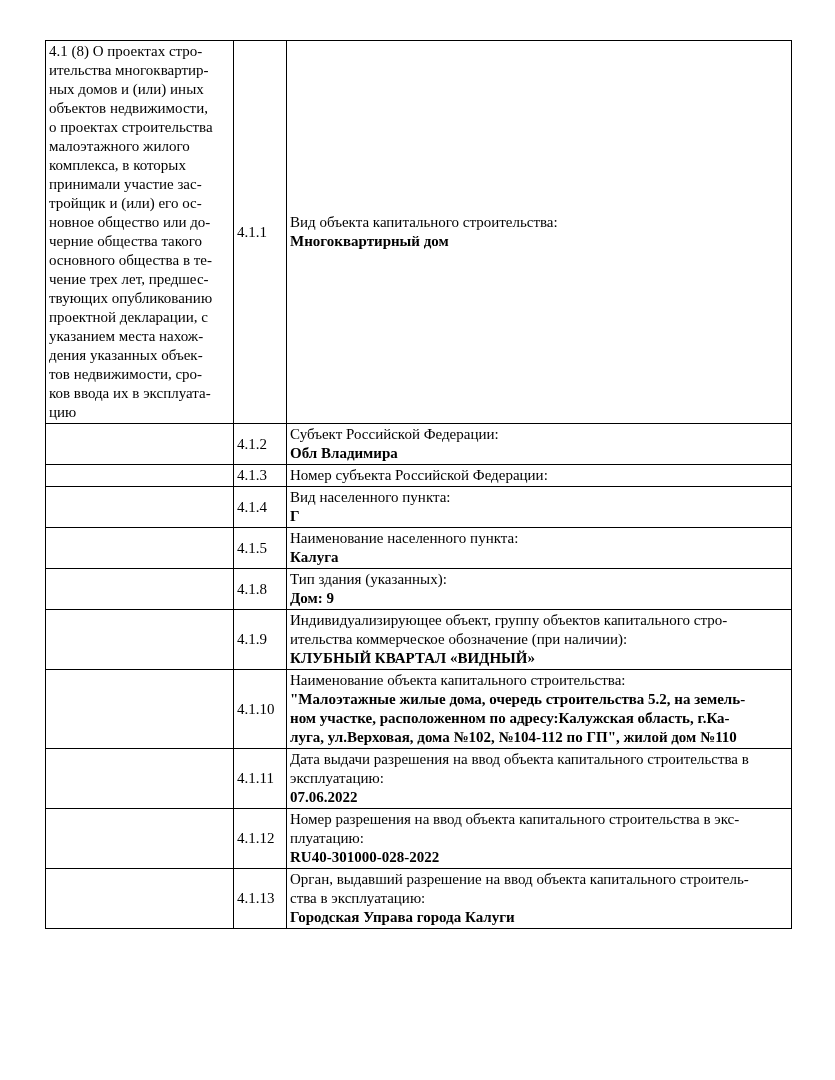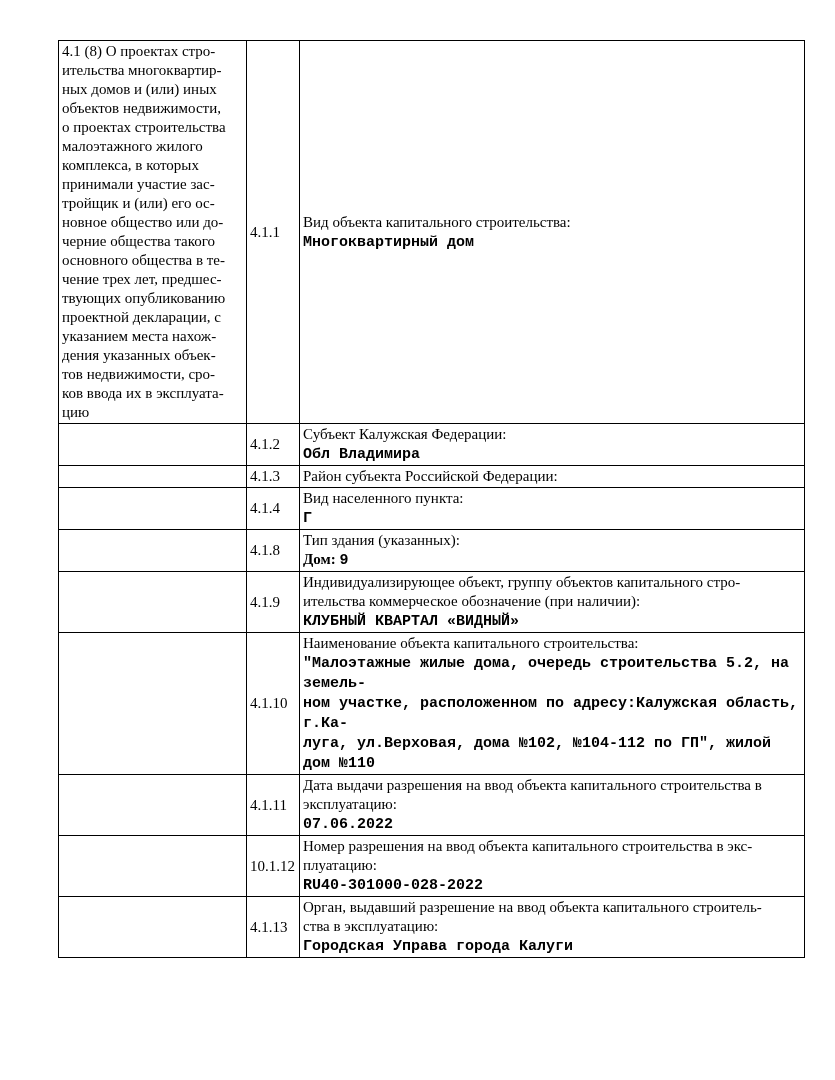--- a/index.html
+++ b/index.html
@@ -10,21 +10,20 @@
   body {
     width: 835px;
     height: 1080px;
     font-family: "Liberation Serif", serif;
     color: #000000;
     -webkit-font-smoothing: antialiased;
   }
   .page {
     box-sizing: border-box;
     padding: 40px 44px 0 45px;
-    margin-left: 13px;
   }
   table.doc-table {
     border-collapse: collapse;
     table-layout: fixed;
     width: 746px;
   }
   table.doc-table td {
     border: 1px solid #000000;
     padding: 1px 3px;
     font-size: 15px;
@@ -43,21 +42,20 @@
     vertical-align: middle;
   }
   td.cell-content .label {
     white-space: pre-line;
   }
   td.cell-content .value-line {
     white-space: pre-line;
   }
   td.cell-content .value {
     font-weight: bold;
-    font-family: Liberation Mono, monospace;
   }
   td.cell-content .value-prefix {
     font-weight: bold;
   }
 </style>
 </head>
 <body>
 
 <div class="page">
   <table class="doc-table">
@@ -91,38 +89,46 @@
     <td class="cell-code">4.1.1</td>
     <td class="cell-content">
       <div class="label">Вид объекта капитального строительства:</div>
       <div class="value-line"><span class="value-prefix"></span><span class="value">Многоквартирный дом</span></div>
     </td>
   </tr>
         <tr>
     <td class="cell-left"></td>
     <td class="cell-code">4.1.2</td>
     <td class="cell-content">
-      <div class="label">Субъект Калужская Федерации:</div>
+      <div class="label">Субъект Российской Федерации:</div>
       <div class="value-line"><span class="value-prefix"></span><span class="value">Обл Владимира</span></div>
     </td>
   </tr>
         <tr>
     <td class="cell-left"></td>
     <td class="cell-code">4.1.3</td>
     <td class="cell-content">
-      <div class="label">Район субъекта Российской Федерации:</div>
+      <div class="label">Номер субъекта Российской Федерации:</div>
 
     </td>
   </tr>
         <tr>
     <td class="cell-left"></td>
     <td class="cell-code">4.1.4</td>
     <td class="cell-content">
       <div class="label">Вид населенного пункта:</div>
       <div class="value-line"><span class="value-prefix"></span><span class="value">Г</span></div>
+    </td>
+  </tr>
+        <tr>
+    <td class="cell-left"></td>
+    <td class="cell-code">4.1.5</td>
+    <td class="cell-content">
+      <div class="label">Наименование населенного пункта:</div>
+      <div class="value-line"><span class="value-prefix"></span><span class="value">Калуга</span></div>
     </td>
   </tr>
         <tr>
     <td class="cell-left"></td>
     <td class="cell-code">4.1.8</td>
     <td class="cell-content">
       <div class="label">Тип здания (указанных):</div>
       <div class="value-line"><span class="value-prefix">Дом: </span><span class="value">9</span></div>
     </td>
   </tr>
@@ -149,21 +155,21 @@
     <td class="cell-left"></td>
     <td class="cell-code">4.1.11</td>
     <td class="cell-content">
       <div class="label">Дата выдачи разрешения на ввод объекта капитального строительства в
 эксплуатацию:</div>
       <div class="value-line"><span class="value-prefix"></span><span class="value">07.06.2022</span></div>
     </td>
   </tr>
         <tr>
     <td class="cell-left"></td>
-    <td class="cell-code">10.1.12</td>
+    <td class="cell-code">4.1.12</td>
     <td class="cell-content">
       <div class="label">Номер разрешения на ввод объекта капитального строительства в экс-
 плуатацию:</div>
       <div class="value-line"><span class="value-prefix"></span><span class="value">RU40-301000-028-2022</span></div>
     </td>
   </tr>
         <tr>
     <td class="cell-left"></td>
     <td class="cell-code">4.1.13</td>
     <td class="cell-content">

